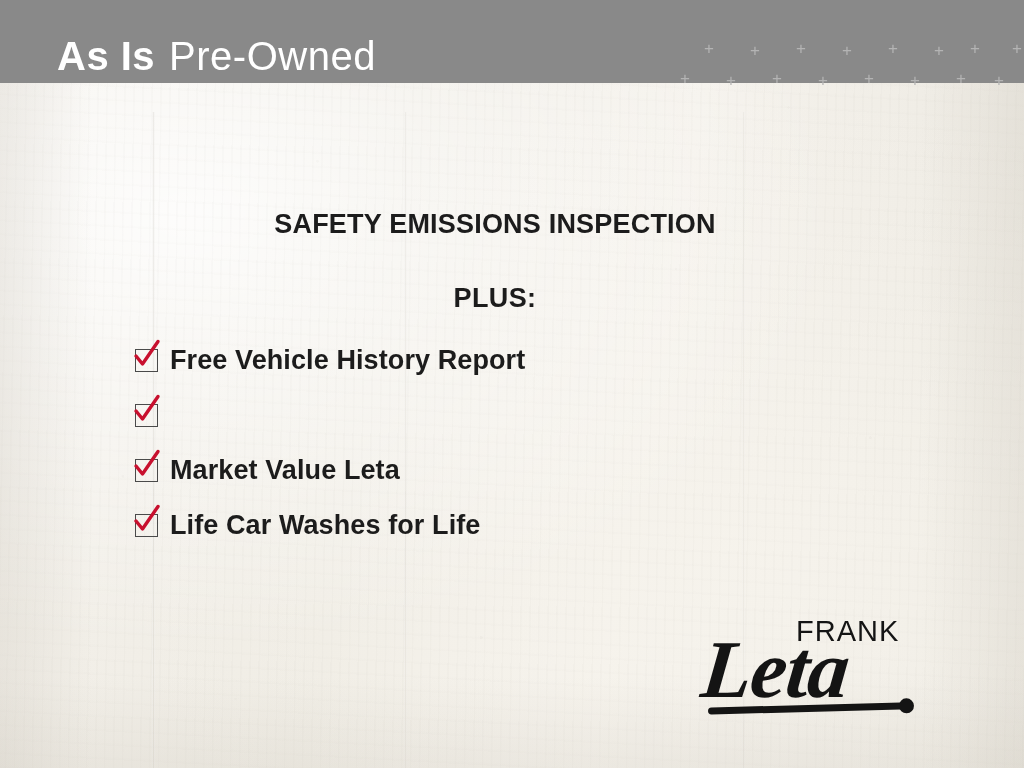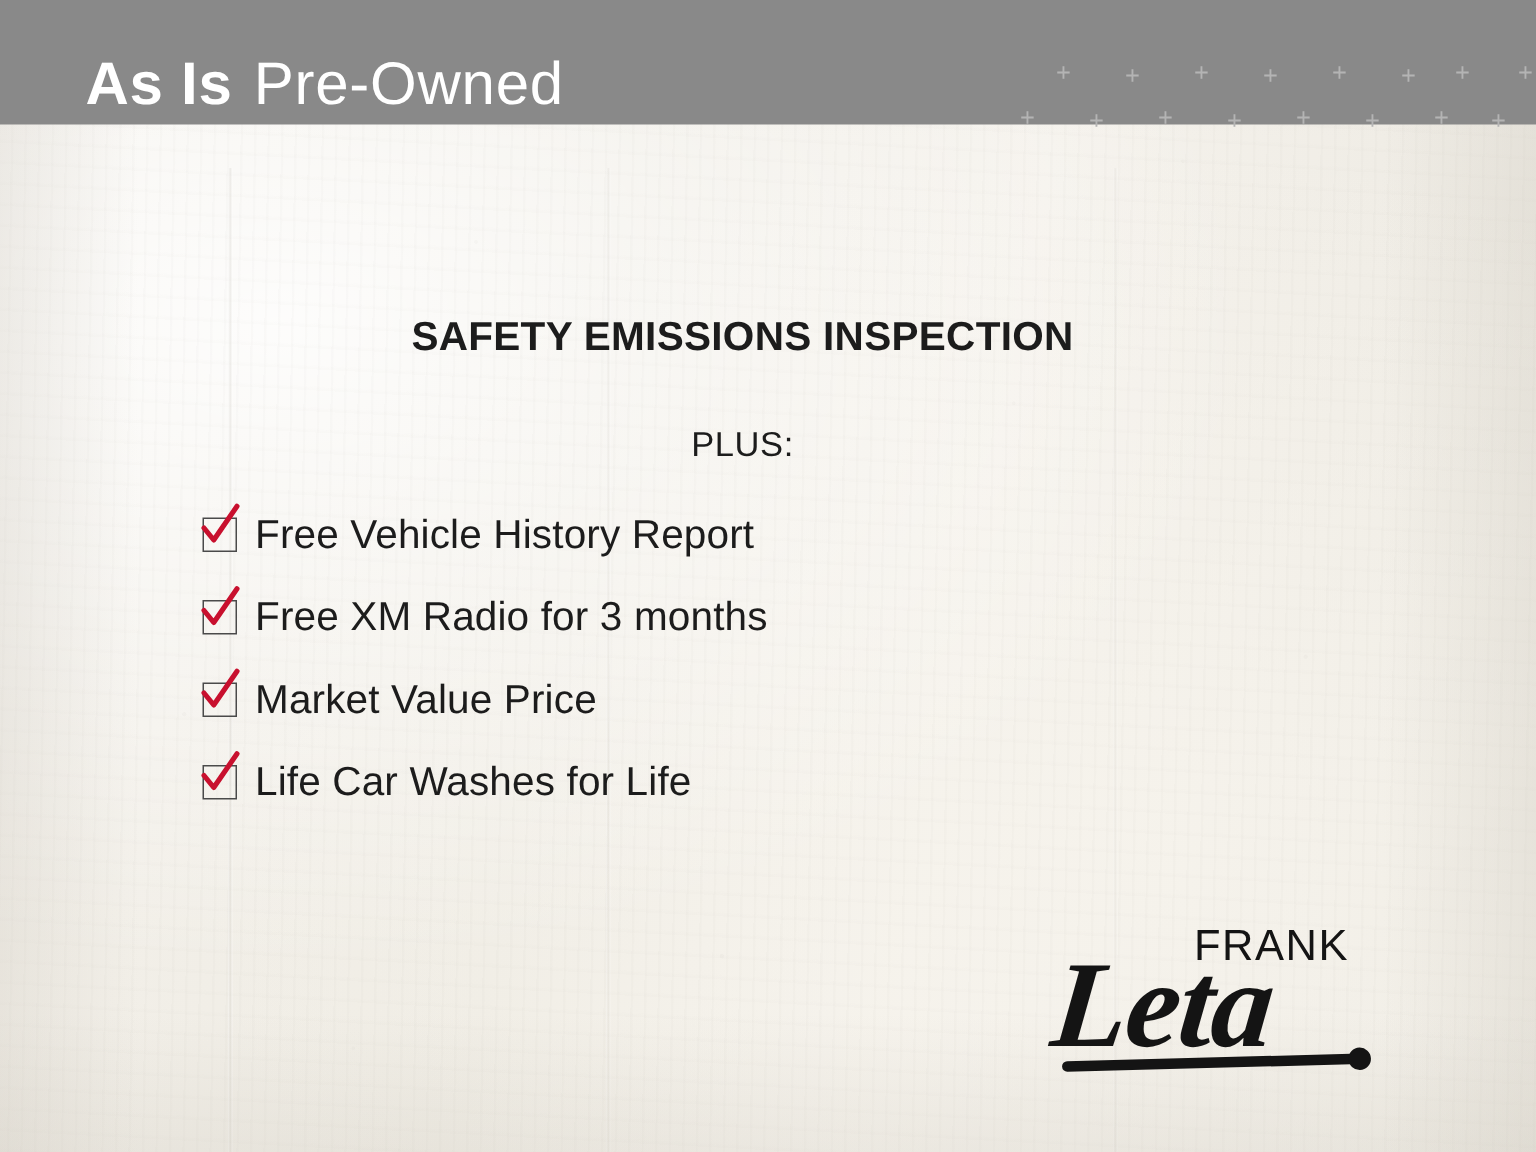--- a/index.html
+++ b/index.html
@@ -115,22 +115,22 @@
   }
   .subhead {
     font-size: 27px;
     font-weight: bold;
     color: #1c1c1c;
     letter-spacing: 0.2px;
     margin: 0 0 44px 0;
     line-height: 1.1;
   }
   .plus-label {
-    font-size: 23px;
-    font-weight: normal;
+    font-size: 27px;
+    font-weight: bold;
     color: #1c1c1c;
     letter-spacing: 0.4px;
     margin: 0 0 20px 0;
     line-height: 1.1;
   }
   .bullet-list {
     list-style: none;
     margin: 0;
     padding: 0 0 0 20px;
   }
@@ -151,21 +151,21 @@
   .check-box svg {
     position: absolute;
     left: -4px;
     top: -11px;
     width: 30px;
     height: 30px;
     overflow: visible;
   }
   .bullet-text {
     font-size: 27px;
-    font-weight: normal;
+    font-weight: bold;
     color: #1c1c1c;
     line-height: 1.1;
     letter-spacing: 0.1px;
     white-space: nowrap;
   }
 
   
   .logo {
     position: absolute;
     left: 700px;
@@ -262,29 +262,28 @@
           </svg>
         </span>
         <span class="bullet-text">Free Vehicle History Report</span>
       </li>
       <li class="bullet-item">
         <span class="check-box">
           <svg viewBox="0 0 30 30" aria-hidden="true">
             <path d="M4 17 L10.5 25 L26 2.5" fill="none" stroke="#c8102e" stroke-width="3.4" stroke-linecap="round" stroke-linejoin="round"></path>
           </svg>
         </span>
-        <span class="bullet-text">Free XM Radio for 3 months</span>
       </li>
       <li class="bullet-item">
         <span class="check-box">
           <svg viewBox="0 0 30 30" aria-hidden="true">
             <path d="M4 17 L10.5 25 L26 2.5" fill="none" stroke="#c8102e" stroke-width="3.4" stroke-linecap="round" stroke-linejoin="round"></path>
           </svg>
         </span>
-        <span class="bullet-text">Market Value Price</span>
+        <span class="bullet-text">Market Value Leta</span>
       </li>
       <li class="bullet-item">
         <span class="check-box">
           <svg viewBox="0 0 30 30" aria-hidden="true">
             <path d="M4 17 L10.5 25 L26 2.5" fill="none" stroke="#c8102e" stroke-width="3.4" stroke-linecap="round" stroke-linejoin="round"></path>
           </svg>
         </span>
         <span class="bullet-text">Life Car Washes for Life</span>
       </li>
     </ul>

